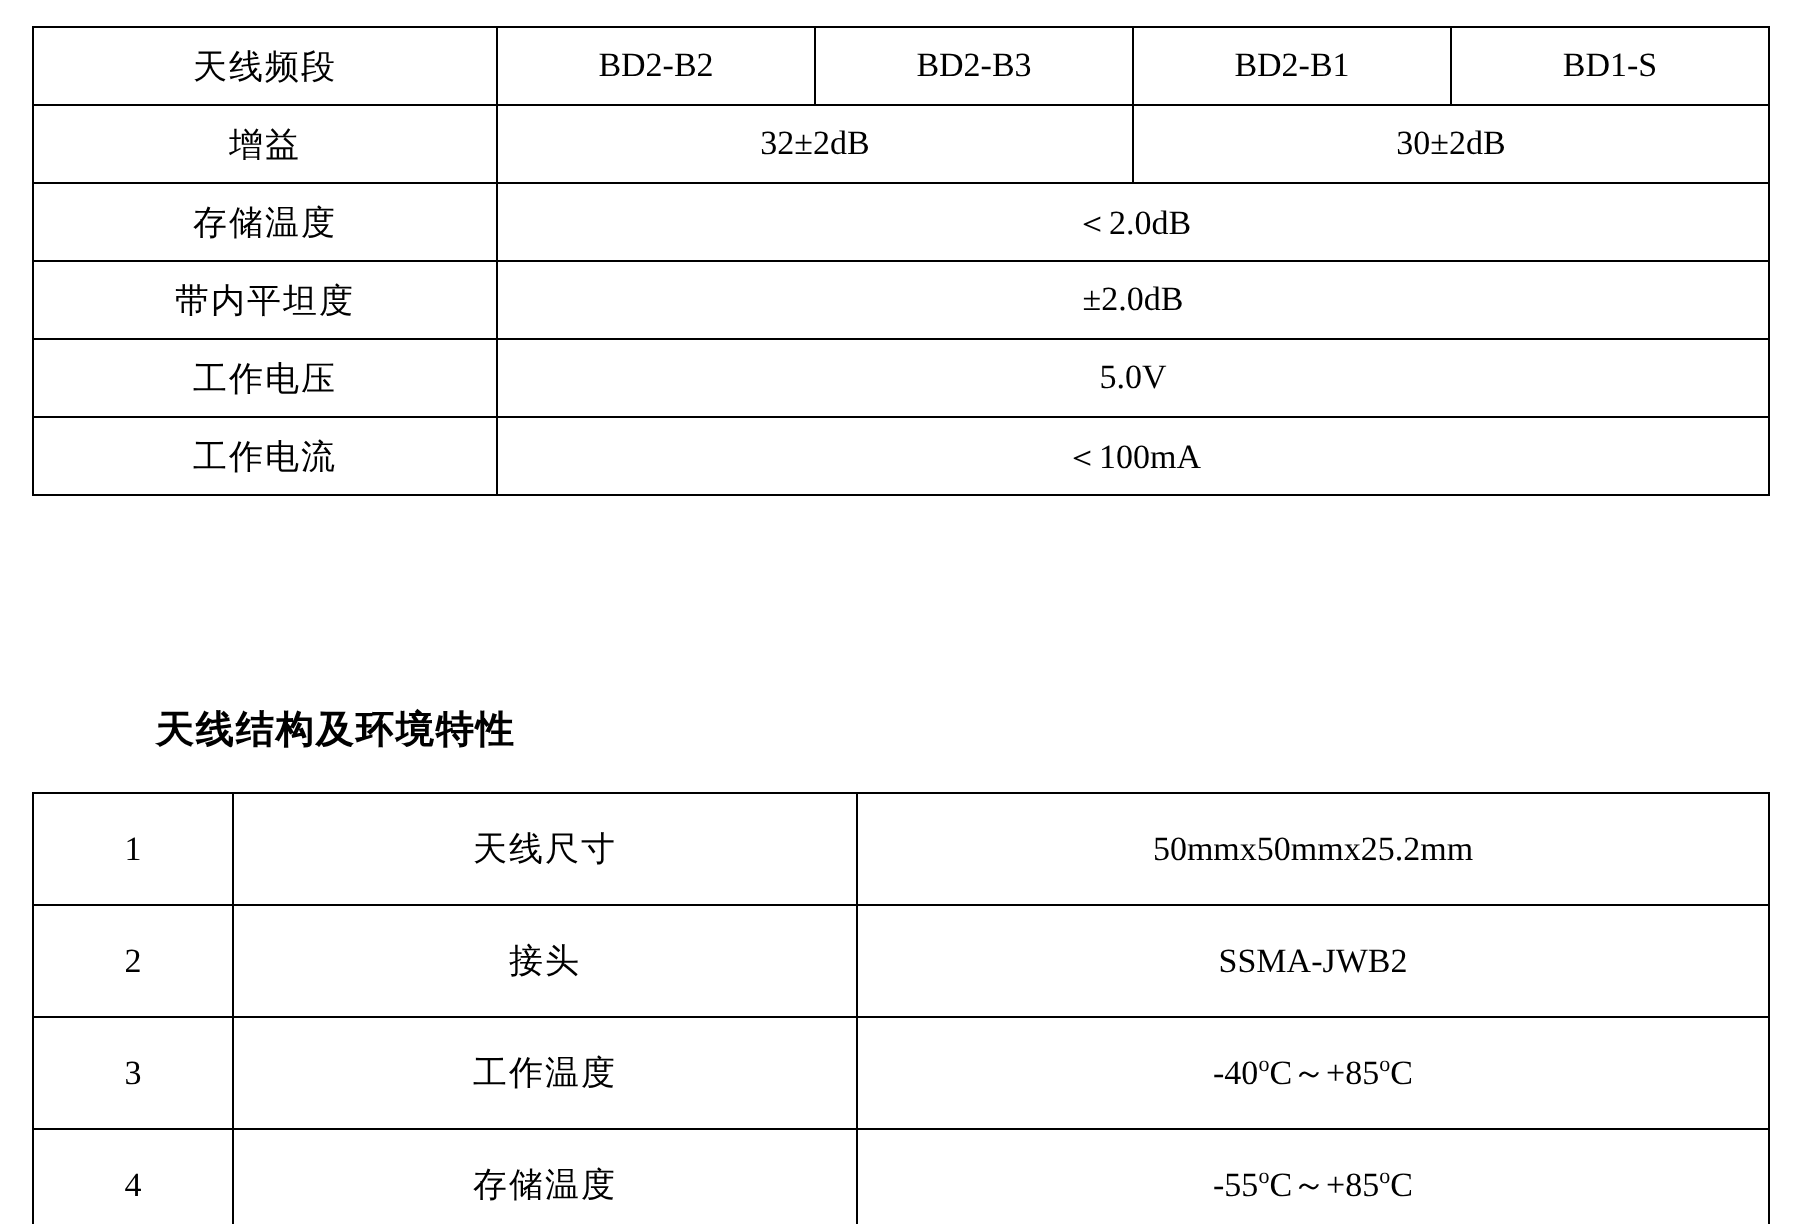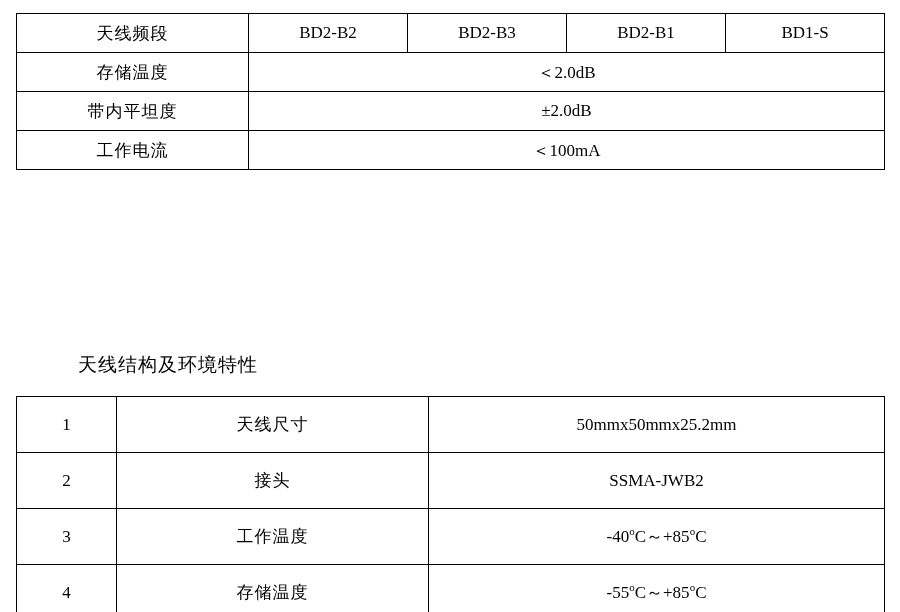--- a/index.html
+++ b/index.html
@@ -46,21 +46,21 @@
     font-size: 16px;
     letter-spacing: 1px;
   }
 
   
   .section-title {
     position: absolute;
     left: 78px;
     top: 352px;
     font-family: "DejaVu Sans", "Liberation Sans", sans-serif;
-    font-weight: normal;
+    font-weight: bold;
     font-size: 19px;
     letter-spacing: 1px;
   }
 
   
   .table-env {
     position: absolute;
     left: 16px;
     top: 396px;
     width: 868px;
@@ -100,26 +100,35 @@
     </colgroup>
     <tbody>
       <tr>
         <td class="cn">天线频段</td>
         <td>BD2-B2</td>
         <td>BD2-B3</td>
         <td>BD2-B1</td>
         <td>BD1-S</td>
       </tr>
       <tr>
+        <td class="cn">增益</td>
+        <td colspan="2">32±2dB</td>
+        <td colspan="2">30±2dB</td>
+      </tr>
+      <tr>
         <td class="cn">存储温度</td>
         <td colspan="4">＜2.0dB</td>
       </tr>
       <tr>
         <td class="cn">带内平坦度</td>
         <td colspan="4">±2.0dB</td>
+      </tr>
+      <tr>
+        <td class="cn">工作电压</td>
+        <td colspan="4">5.0V</td>
       </tr>
       <tr>
         <td class="cn">工作电流</td>
         <td colspan="4">＜100mA</td>
       </tr>
     </tbody>
   </table>
 
   <div class="section-title">天线结构及环境特性</div>
 

